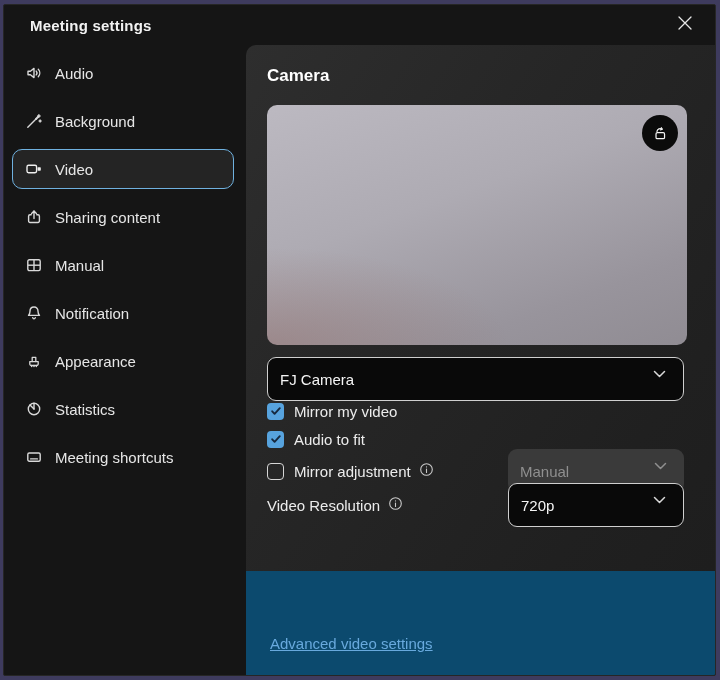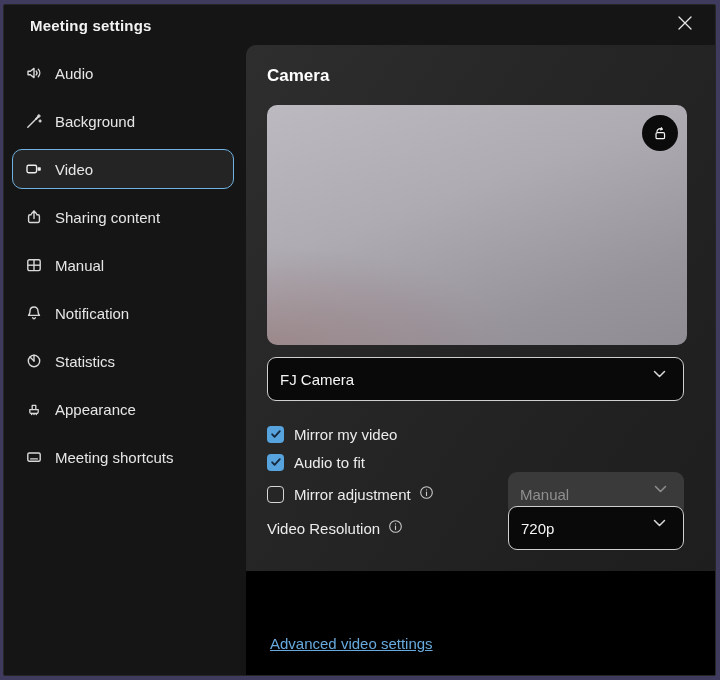--- a/index.html
+++ b/index.html
@@ -52,35 +52,35 @@
     background:#0b0b0b; border:none; padding:0;
     display:flex; align-items:center; justify-content:center;
   }
   .select {
     display:flex; align-items:center; height:44px; padding:0 12px;
     background:#090909; border:1.5px solid #cfcfcf; border-radius:9px;
     color:#f5f5f5; font-size:15px;
   }
   .select .chev { margin-left:auto; display:flex; }
   .device-select { width:417px; margin-top:12px; }
-  .rows { width:417px; margin-top:23px; }
+  .rows { width:417px; }
   .opt-row { display:flex; align-items:center; height:20px; margin-bottom:8px; }
   .row-with-select { display:flex; align-items:center; height:28px; margin-bottom:6px; }
   .checkbox {
     width:17px; height:17px; border-radius:4px; margin-right:10px; flex:0 0 17px;
     display:flex; align-items:center; justify-content:center;
   }
   .checkbox.checked { background:#57a3de; }
   .checkbox.unchecked { border:1.6px solid #d6d6d6; background:transparent; }
   .opt-label { color:#ececec; font-size:15px; }
   .info { margin-left:8px; display:flex; }
   .mini-select { width:176px; margin-left:auto;align-items:center; }
   .select.disabled { background:#3a3a3a; border:none; color:#8f8f8f; }
   
-  .footer { flex:1; background:#000000; padding:64px 0 0 24px; }
+  .footer { flex:1; background:#0c4a6e; padding:64px 0 0 24px; }
   .adv-link { color:#68a9dd; font-size:15px; text-decoration:underline; cursor:pointer; }
 </style>
 </head>
 <body>
 
 <div class="dialog">
 
   <div class="titlebar">
     <div class="title">Meeting settings</div>
     <button class="close-btn">
@@ -156,38 +156,38 @@
           <svg width="18" height="18" viewBox="0 0 18 18" fill="none" stroke="#d9d9d9" stroke-width="1.4" stroke-linecap="round" stroke-linejoin="round">
               <path d="M9 3c-2.5 0-4 1.8-4 4.3 0 2.6-.8 3.4-1.5 4.1h11c-.7-.7-1.5-1.5-1.5-4.1C13 4.8 11.5 3 9 3z"></path>
               <path d="M7.7 13.6c.2.8.7 1.3 1.3 1.3s1.1-.5 1.3-1.3"></path>
             </svg>
         </span>
         <span class="lbl">Notification</span>
       </div>
 
       <div class="nav-item">
         <span class="icn">
+          <svg width="18" height="18" viewBox="0 0 18 18" fill="none" stroke="#d9d9d9" stroke-width="1.3" stroke-linecap="round" stroke-linejoin="round">
+              <path d="M4.8 9.6h8.4v2.4a1.5 1.5 0 0 1-1.5 1.5H6.3a1.5 1.5 0 0 1-1.5-1.5z"></path>
+              <path d="M7.2 9.6V5.4h3.6v4.2"></path>
+              <path d="M6.6 13.5v1M9 13.5v1M11.4 13.5v1"></path>
+            </svg>
+        </span>
+        <span class="lbl">Appearance</span>
+      </div>
+
+      <div class="nav-item">
+        <span class="icn">
           <svg width="18" height="18" viewBox="0 0 18 18" fill="none" stroke="#d9d9d9" stroke-width="1.4" stroke-linecap="round">
               <circle cx="9" cy="9" r="5.7"></circle>
               <path d="M9 9V3.3"></path>
               <path d="M9 9L5 5"></path>
             </svg>
         </span>
         <span class="lbl">Statistics</span>
-      </div>
-
-      <div class="nav-item">
-        <span class="icn">
-          <svg width="18" height="18" viewBox="0 0 18 18" fill="none" stroke="#d9d9d9" stroke-width="1.3" stroke-linecap="round" stroke-linejoin="round">
-              <path d="M4.8 9.6h8.4v2.4a1.5 1.5 0 0 1-1.5 1.5H6.3a1.5 1.5 0 0 1-1.5-1.5z"></path>
-              <path d="M7.2 9.6V5.4h3.6v4.2"></path>
-              <path d="M6.6 13.5v1M9 13.5v1M11.4 13.5v1"></path>
-            </svg>
-        </span>
-        <span class="lbl">Appearance</span>
       </div>
 
       <div class="nav-item">
         <span class="icn">
           <svg width="18" height="18" viewBox="0 0 18 18" fill="none" stroke="#d9d9d9" stroke-width="1.4" stroke-linecap="round">
               <rect x="2.8" y="5" width="12.4" height="8.2" rx="1.5"></rect>
               <path d="M5.6 10.9h6.8"></path>
             </svg>
         </span>
         <span class="lbl">Meeting shortcuts</span>

